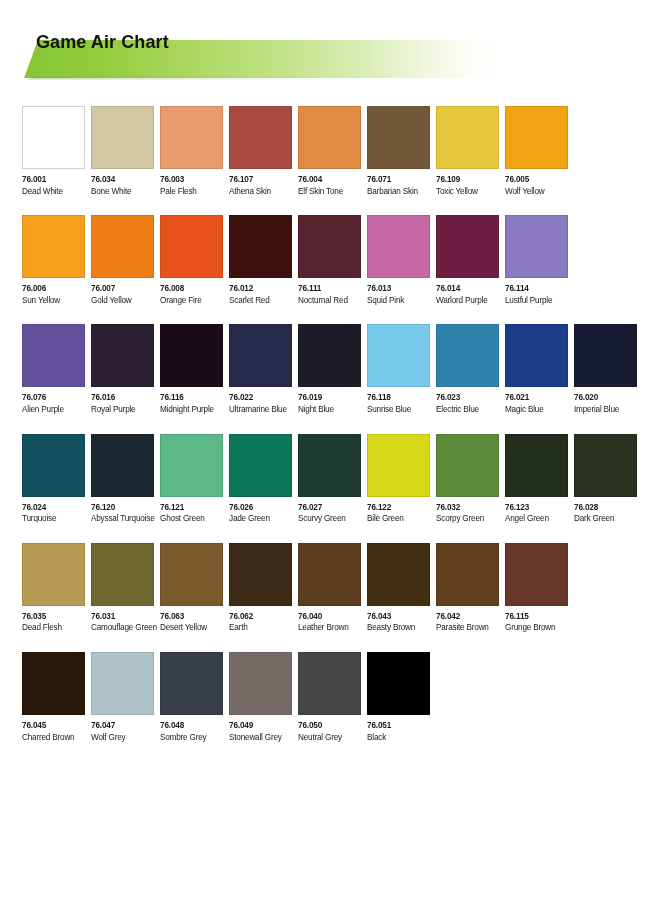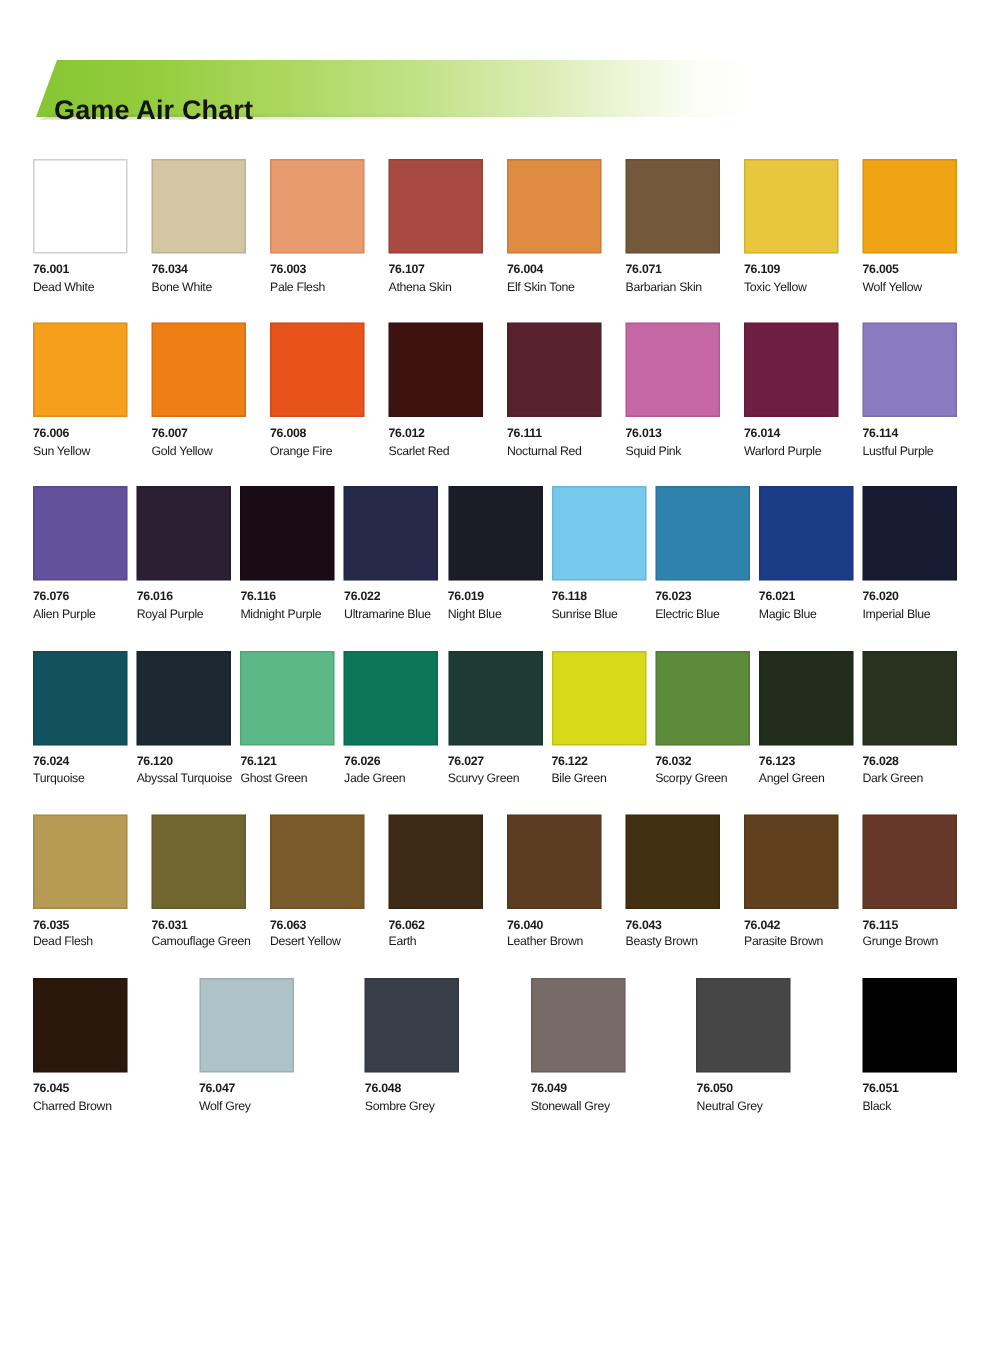--- a/index.html
+++ b/index.html
@@ -55,40 +55,39 @@
                 rgba(150,175,110,0.22) 40%,
                 rgba(200,215,180,0.07) 70%,
                 rgba(255,255,255,0) 100%);
     -webkit-clip-path: polygon(10px 0, 100% 0, 100% 100%, 0 100%);
     clip-path: polygon(10px 0, 100% 0, 100% 100%, 0 100%);
     filter: blur(1px);
   }
   .banner-title {
     position: absolute;
     left: 36px;
-    top: 60px;
+    top: 29px;
     font-size: 18px;
     font-weight: bold;
     color: #141414;
     letter-spacing: 0.1px;
     line-height: 26px;
     white-space: nowrap;
   }
 
   
   .grid {
     position: absolute;
     left: 22px;
     top: 106px;
     width: 616px;
   }
   .row {
     display: flex;
     margin-bottom: 19px;
-    justify-content: space-between;
   }
   .cell {
     width: 63px;
     margin-right: 6px;
   }
   .cell:last-child { margin-right: 0; }
 
   .chip {
     width: 63px;
     height: 63px;

